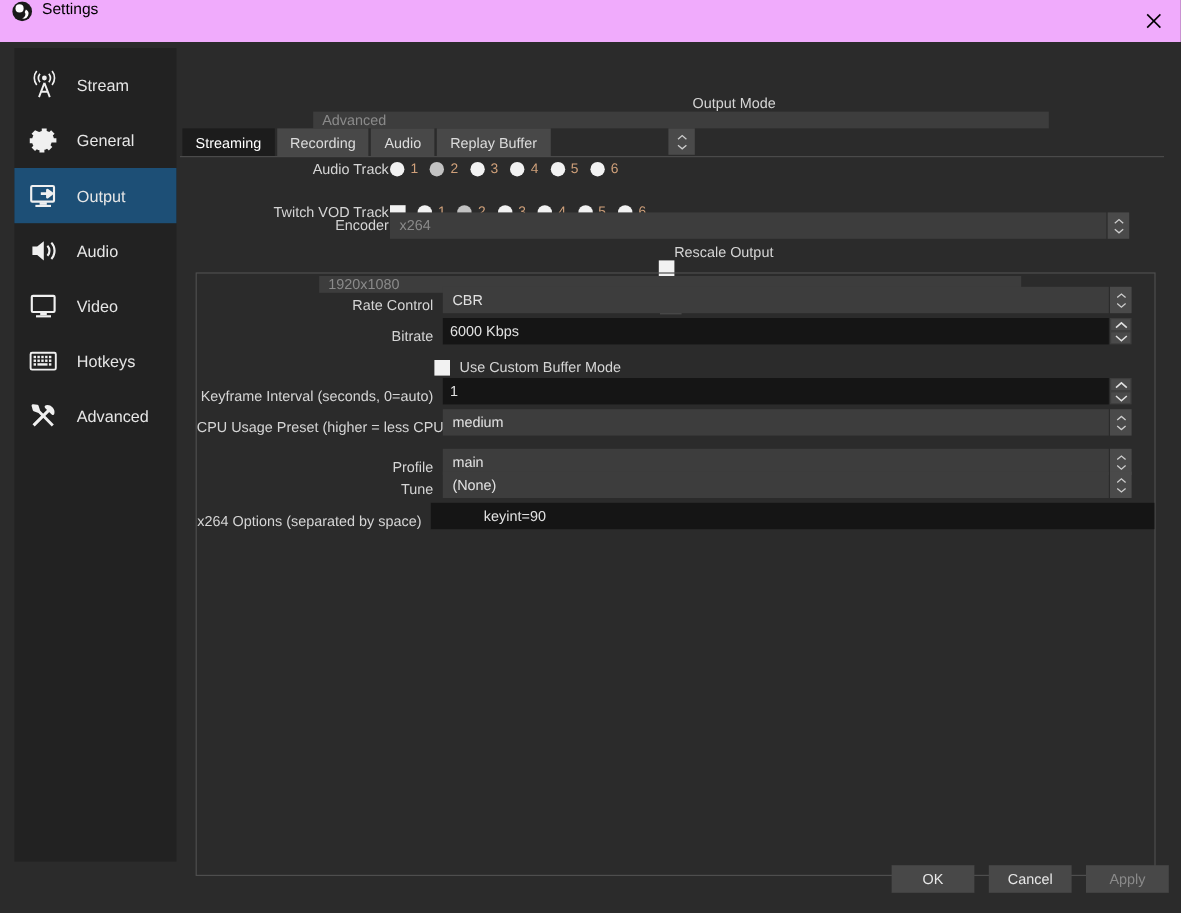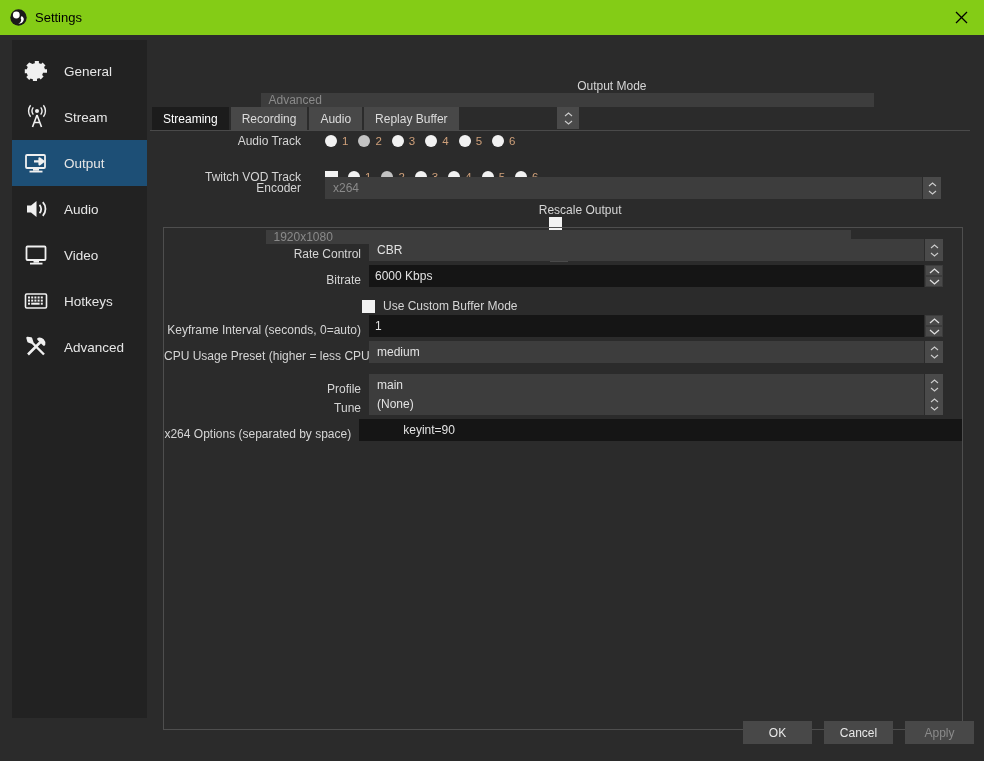--- a/index.html
+++ b/index.html
@@ -22,22 +22,22 @@
   #settings-window {
     position: absolute; left: 0; top: 0;
     width: 984px; height: 761px;
     background: #2b2b2b;
     display: flex; flex-direction: column;
   }
 
   
   #title-bar {
     height: 35px; width: 100%;
-    background: #84cc16;
-    display: flex; align-items: center;
+    background: #f0abfc;
+    display: flex; 
     flex: 0 0 35px;
     position: relative;
   }
   #app-icon {
     margin-left: 9px; width: 18px; height: 18px;
     display: flex; align-items: center; justify-content: center;
   }
   #title-text {
     margin-left: 8px;
     font-size: 13px; color: #000000;
@@ -147,21 +147,21 @@
   .form-row {
     position: absolute;
     left: 0;
     height: 22px;
     display: flex; align-items: center;
     width: 820px;
   }
   .form-label {
     width: 175px; text-align: right;
     font-size: 12px; color: #d5d5d5;
-    padding-right: 24px;
+    padding-right: 1px;
     white-space: nowrap;
   }
 
   
   .radio-group { display: flex; align-items: center; }
   .radio-item {
     display: flex; align-items: center;
     margin-right: 10px;
     cursor: pointer;
   }
@@ -279,39 +279,39 @@
     </div>
   </div>
 
   <div id="window-body">
 
     <div id="sidebar">
 
       <div class="sidebar-item">
         <span class="si-icon">
           <svg width="26" height="26" viewBox="0 0 26 26">
-            <path fill="#f0f0f0" d="M13 8.2a4.8 4.8 0 1 0 0 9.6 4.8 4.8 0 0 0 0-9.6zm0 7.2a2.4 2.4 0 1 1 0-4.8 2.4 2.4 0 0 1 0 4.8z"></path>
-            <path fill="#f0f0f0" d="M23 11.2h-2.1a8.2 8.2 0 0 0-.9-2.2l1.5-1.5-2.9-2.9-1.5 1.5a8.2 8.2 0 0 0-2.2-.9V3h-4.1v2.2a8.2 8.2 0 0 0-2.2.9L5.2 4.6 2.3 7.5l1.5 1.5a8.2 8.2 0 0 0-.9 2.2H0.8v4.1h2.1c.2.8.5 1.5.9 2.2l-1.5 1.5 2.9 2.9 1.5-1.5c.7.4 1.4.7 2.2.9V23h4.1v-2.2c.8-.2 1.5-.5 2.2-.9l1.5 1.5 2.9-2.9-1.5-1.5c.4-.7.7-1.4.9-2.2H23v-4.1z"></path>
-          </svg>
-        </span>
-        <span class="si-label">General</span>
-      </div>
-
-      <div class="sidebar-item">
-        <span class="si-icon">
-          <svg width="26" height="26" viewBox="0 0 26 26">
             <circle cx="13" cy="7" r="2" fill="#f0f0f0"></circle>
             <path d="M9.3 3.4a6 6 0 0 0 0 7.2" stroke="#f0f0f0" stroke-width="1.4" fill="none"></path>
             <path d="M16.7 3.4a6 6 0 0 1 0 7.2" stroke="#f0f0f0" stroke-width="1.4" fill="none"></path>
             <path d="M6.6 1.2a9.3 9.3 0 0 0 0 11.6" stroke="#f0f0f0" stroke-width="1.4" fill="none"></path>
             <path d="M19.4 1.2a9.3 9.3 0 0 1 0 11.6" stroke="#f0f0f0" stroke-width="1.4" fill="none"></path>
             <path d="M13 11 L8.5 23 M13 11 L17.5 23 M10 18.5 L16 18.5" stroke="#f0f0f0" stroke-width="1.6" fill="none"></path>
           </svg>
         </span>
         <span class="si-label">Stream</span>
+      </div>
+
+      <div class="sidebar-item">
+        <span class="si-icon">
+          <svg width="26" height="26" viewBox="0 0 26 26">
+            <path fill="#f0f0f0" d="M13 8.2a4.8 4.8 0 1 0 0 9.6 4.8 4.8 0 0 0 0-9.6zm0 7.2a2.4 2.4 0 1 1 0-4.8 2.4 2.4 0 0 1 0 4.8z"></path>
+            <path fill="#f0f0f0" d="M23 11.2h-2.1a8.2 8.2 0 0 0-.9-2.2l1.5-1.5-2.9-2.9-1.5 1.5a8.2 8.2 0 0 0-2.2-.9V3h-4.1v2.2a8.2 8.2 0 0 0-2.2.9L5.2 4.6 2.3 7.5l1.5 1.5a8.2 8.2 0 0 0-.9 2.2H0.8v4.1h2.1c.2.8.5 1.5.9 2.2l-1.5 1.5 2.9 2.9 1.5-1.5c.7.4 1.4.7 2.2.9V23h4.1v-2.2c.8-.2 1.5-.5 2.2-.9l1.5 1.5 2.9-2.9-1.5-1.5c.4-.7.7-1.4.9-2.2H23v-4.1z"></path>
+          </svg>
+        </span>
+        <span class="si-label">General</span>
       </div>
 
       <div class="sidebar-item selected">
         <span class="si-icon">
           <svg width="26" height="26" viewBox="0 0 26 26">
             <rect x="2" y="5" width="19" height="13" rx="1" fill="none" stroke="#f0f0f0" stroke-width="1.8"></rect>
             <rect x="9" y="18.5" width="6" height="2.2" fill="#f0f0f0"></rect>
             <rect x="5.5" y="20.7" width="13" height="1.8" fill="#f0f0f0"></rect>
             <path d="M10 11.3 H18 M15.5 8.3 L19.5 11.3 L15.5 14.3 Z" stroke="#f0f0f0" stroke-width="2.2" fill="#f0f0f0" stroke-linejoin="round"></path>
           </svg>

